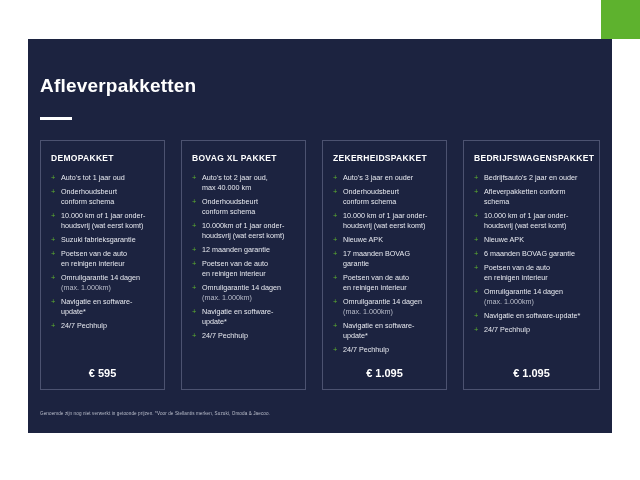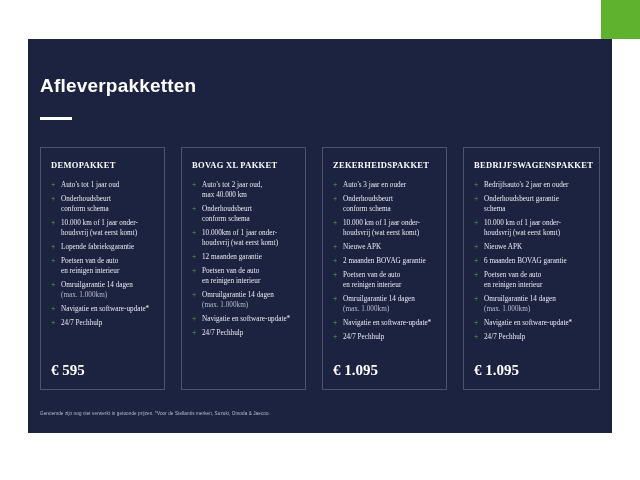--- a/index.html
+++ b/index.html
@@ -48,25 +48,24 @@
     position: absolute;
     left: 40px;
     top: 117px;
     width: 32px;
     height: 3px;
     background: #ffffff;
   }
   .cards {
     position: absolute;
     left: 40px;
-    top: 147px;
+    top: 140px;
     width: 560px;
     display: flex;
     gap: 16px;
-    font-family: Liberation Serif, serif;
   }
   .card {
     position: relative;
     width: 137px;
     min-height: 243px;
     border: 1px solid #4c5270;
     box-sizing: border-box;
     padding: 12px 10px 10px 10px;
     display: flex;
     flex-direction: column;
@@ -103,22 +102,22 @@
   }
   .feature .sub {
     display: block;
     color: #b9bdca;
   }
   .feature .cont {
     display: block;
     color: #e8eaf0;
   }
   .price {
-    text-align: left;
-    font-size: 15px;
+    text-align: center;
+    font-size: 11px;
     font-weight: bold;
     color: #ffffff;
     margin-top: 8px;
   }
   .footnote {
     position: absolute;
     left: 40px;
     top: 411px;
     font-size: 4.6px;
     color: #b9bdca;
@@ -138,21 +137,21 @@
   <div class="title-rule"></div>
 
   <div class="cards">
 
     <div class="card">
       <div class="card-title">DEMOPAKKET</div>
       <ul class="feature-list">
         <li class="feature"><span class="plus">+</span><span>Auto's tot 1 jaar oud</span></li>
         <li class="feature"><span class="plus">+</span><span>Onderhoudsbeurt</span><span class="cont">conform schema</span></li>
         <li class="feature"><span class="plus">+</span><span>10.000 km of 1 jaar onder-</span><span class="cont">houdsvrij (wat eerst komt)</span></li>
-        <li class="feature"><span class="plus">+</span><span>Lopende fabrieksgarantie</span></li>
+        <li class="feature"><span class="plus">+</span><span>Suzuki fabrieksgarantie</span></li>
         <li class="feature"><span class="plus">+</span><span>Poetsen van de auto</span><span class="cont">en reinigen interieur</span></li>
         <li class="feature"><span class="plus">+</span><span>Omruilgarantie 14 dagen</span><span class="sub">(max. 1.000km)</span></li>
         <li class="feature"><span class="plus">+</span><span>Navigatie en software-update*</span></li>
         <li class="feature"><span class="plus">+</span><span>24/7 Pechhulp</span></li>
       </ul>
       <div class="price">€ 595</div>
     </div>
 
     <div class="card">
       <div class="card-title">BOVAG XL PAKKET</div>
@@ -168,34 +167,34 @@
       </ul>
     </div>
 
     <div class="card">
       <div class="card-title">ZEKERHEIDSPAKKET</div>
       <ul class="feature-list">
         <li class="feature"><span class="plus">+</span><span>Auto's 3 jaar en ouder</span></li>
         <li class="feature"><span class="plus">+</span><span>Onderhoudsbeurt</span><span class="cont">conform schema</span></li>
         <li class="feature"><span class="plus">+</span><span>10.000 km of 1 jaar onder-</span><span class="cont">houdsvrij (wat eerst komt)</span></li>
         <li class="feature"><span class="plus">+</span><span>Nieuwe APK</span></li>
-        <li class="feature"><span class="plus">+</span><span>2 maanden BOVAG garantie</span></li>
+        <li class="feature"><span class="plus">+</span><span>17 maanden BOVAG garantie</span></li>
         <li class="feature"><span class="plus">+</span><span>Poetsen van de auto</span><span class="cont">en reinigen interieur</span></li>
         <li class="feature"><span class="plus">+</span><span>Omruilgarantie 14 dagen</span><span class="sub">(max. 1.000km)</span></li>
         <li class="feature"><span class="plus">+</span><span>Navigatie en software-update*</span></li>
         <li class="feature"><span class="plus">+</span><span>24/7 Pechhulp</span></li>
       </ul>
       <div class="price">€ 1.095</div>
     </div>
 
     <div class="card">
       <div class="card-title">BEDRIJFSWAGENSPAKKET</div>
       <ul class="feature-list">
         <li class="feature"><span class="plus">+</span><span>Bedrijfsauto's 2 jaar en ouder</span></li>
-        <li class="feature"><span class="plus">+</span><span>Onderhoudsbeurt garantie</span><span class="cont">schema</span></li>
+        <li class="feature"><span class="plus">+</span><span>Afleverpakketten conform</span><span class="cont">schema</span></li>
         <li class="feature"><span class="plus">+</span><span>10.000 km of 1 jaar onder-</span><span class="cont">houdsvrij (wat eerst komt)</span></li>
         <li class="feature"><span class="plus">+</span><span>Nieuwe APK</span></li>
         <li class="feature"><span class="plus">+</span><span>6 maanden BOVAG garantie</span></li>
         <li class="feature"><span class="plus">+</span><span>Poetsen van de auto</span><span class="cont">en reinigen interieur</span></li>
         <li class="feature"><span class="plus">+</span><span>Omruilgarantie 14 dagen</span><span class="sub">(max. 1.000km)</span></li>
         <li class="feature"><span class="plus">+</span><span>Navigatie en software-update*</span></li>
         <li class="feature"><span class="plus">+</span><span>24/7 Pechhulp</span></li>
       </ul>
       <div class="price">€ 1.095</div>
     </div>

